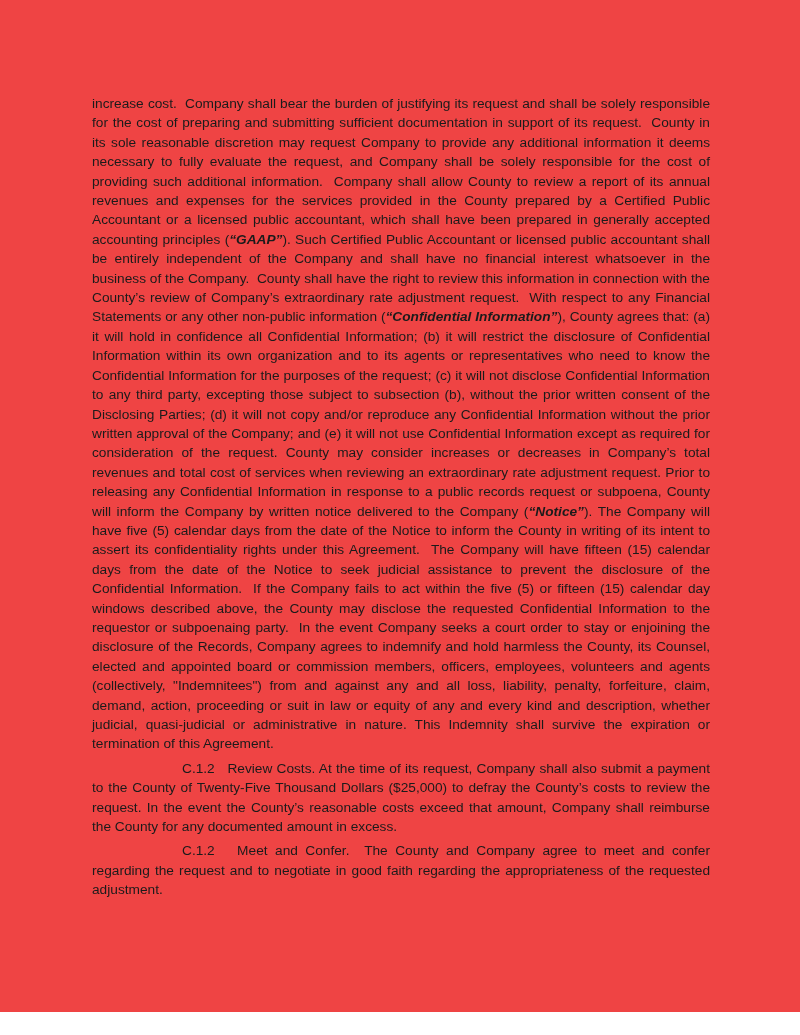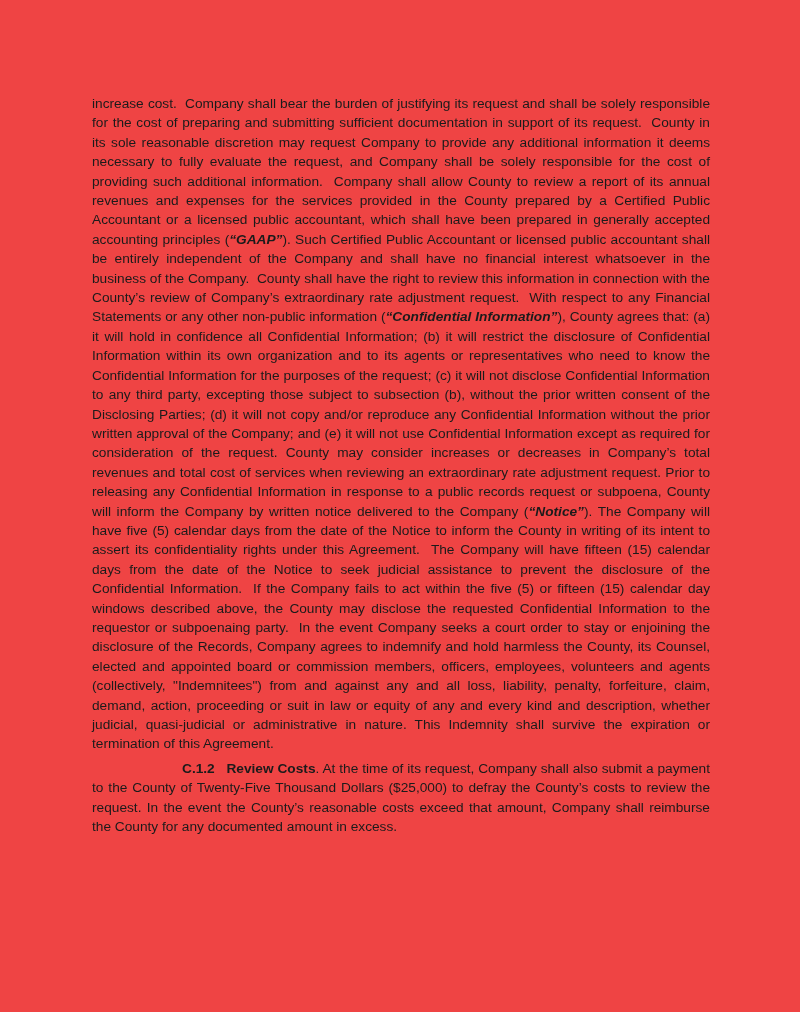--- a/index.html
+++ b/index.html
@@ -35,21 +35,21 @@
     color: #1b1b1b;
   }
   .para.indent {
     text-indent: 90px;
   }
   .seg.normal {
     font-weight: normal;
     font-style: normal;
   }
   .seg.bold {
-    font-weight: bold;
+    font-weight: normal;
     font-style: normal;
   }
   .seg.bold-italic {
     font-weight: bold;
     font-style: italic;
   }
   .footer {
     position: absolute;
     left: 92px;
     top: 970px;
@@ -59,14 +59,15 @@
   }
 </style>
 </head>
 <body>
 
 <div class="page">
   <div class="content">
 
   <p class="para"><span class="seg normal">increase cost.  Company shall bear the burden of justifying its request and shall be solely responsible for the cost of preparing and submitting sufficient documentation in support of its request.  County in its sole reasonable discretion may request Company to provide any additional information it deems necessary to fully evaluate the request, and Company shall be solely responsible for the cost of providing such additional information.  Company shall allow County to review a report of its annual revenues and expenses for the services provided in the County prepared by a Certified Public Accountant or a licensed public accountant, which shall have been prepared in generally accepted accounting principles (</span><span class="seg bold-italic">“GAAP”</span><span class="seg normal">). Such Certified Public Accountant or licensed public accountant shall be entirely independent of the Company and shall have no financial interest whatsoever in the business of the Company.  County shall have the right to review this information in connection with the County’s review of Company’s extraordinary rate adjustment request.  With respect to any Financial Statements or any other non-public information (</span><span class="seg bold-italic">“Confidential Information”</span><span class="seg normal">), County agrees that: (a) it will hold in confidence all Confidential Information; (b) it will restrict the disclosure of Confidential Information within its own organization and to its agents or representatives who need to know the Confidential Information for the purposes of the request; (c) it will not disclose Confidential Information to any third party, excepting those subject to subsection (b), without the prior written consent of the Disclosing Parties; (d) it will not copy and/or reproduce any Confidential Information without the prior written approval of the Company; and (e) it will not use Confidential Information except as required for consideration of the request. County may consider increases or decreases in Company’s total revenues and total cost of services when reviewing an extraordinary rate adjustment request. Prior to releasing any Confidential Information in response to a public records request or subpoena, County will inform the Company by written notice delivered to the Company (</span><span class="seg bold-italic">“Notice”</span><span class="seg normal">). The Company will have five (5) calendar days from the date of the Notice to inform the County in writing of its intent to assert its confidentiality rights under this Agreement.  The Company will have fifteen (15) calendar days from the date of the Notice to seek judicial assistance to prevent the disclosure of the Confidential Information.  If the Company fails to act within the five (5) or fifteen (15) calendar day windows described above, the County may disclose the requested Confidential Information to the requestor or subpoenaing party.  In the event Company seeks a court order to stay or enjoining the disclosure of the Records, Company agrees to indemnify and hold harmless the County, its Counsel, elected and appointed board or commission members, officers, employees, volunteers and agents (collectively, "Indemnitees") from and against any and all loss, liability, penalty, forfeiture, claim, demand, action, proceeding or suit in law or equity of any and every kind and description, whether judicial, quasi-judicial or administrative in nature. This Indemnity shall survive the expiration or termination of this Agreement.</span></p>
       <p class="para indent"><span class="seg bold">C.1.2   Review Costs</span><span class="seg normal">. At the time of its request, Company shall also submit a payment to the County of Twenty-Five Thousand Dollars ($25,000) to defray the County’s costs to review the request. In the event the County’s reasonable costs exceed that amount, Company shall reimburse the County for any documented amount in excess.</span></p>
+      <p class="para indent"><span class="seg bold">C.1.2   Meet and Confer</span><span class="seg normal">.  The County and Company agree to meet and confer regarding the request and to negotiate in good faith regarding the appropriateness of the requested adjustment.</span></p>
     </div>
 </div>
 
 </body></html>

